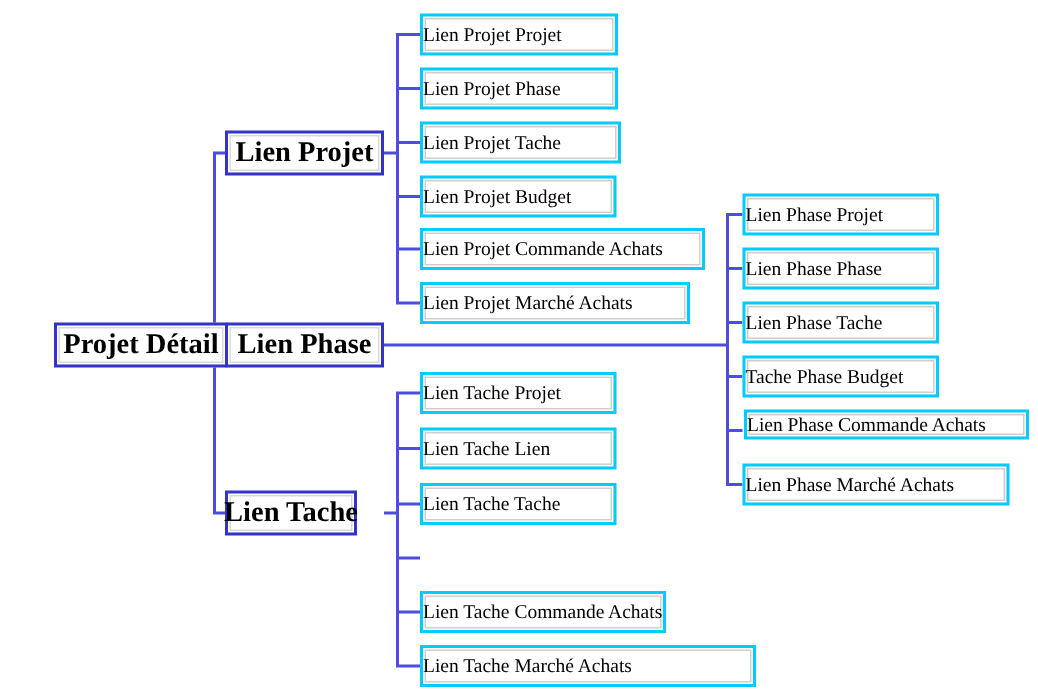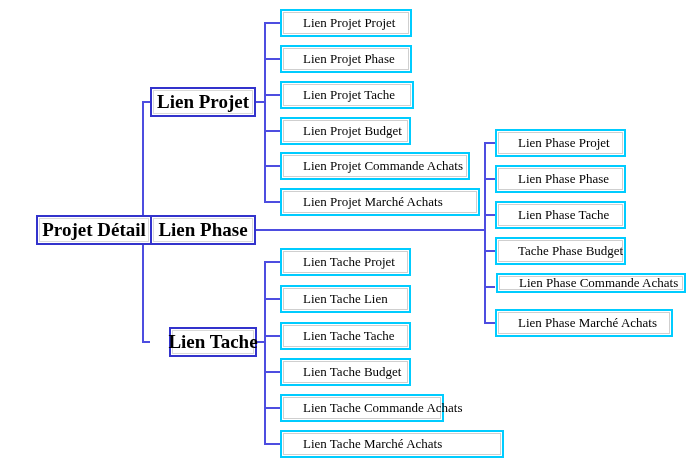--- a/index.html
+++ b/index.html
@@ -13,21 +13,21 @@
     position:absolute;box-sizing:border-box;background:#fff;
     display:flex;align-items:center;white-space:nowrap;
   }
   .node.blue{
     border:2px solid var(--node-border,#3333cc);
     font-weight:bold;font-size:19px;justify-content:center;
     box-shadow:inset 0 0 0 1px #ffffff, inset 0 0 0 2px #d9d9d9;
   }
   .node.leaf{
     border:2px solid var(--leaf-border,#00ccff);
-    font-size:13px;justify-content:flex-start;padding-left:21px;
+    font-size:13px;justify-content:flex-start;padding-left:0;
     box-shadow:inset 0 0 0 1px #ffffff, inset 0 0 0 2px #cfcfcf;
   }
   .line{position:absolute;background:var(--connector,#4d4de0);}
 </style>
 </head>
 <body>
 
 <div class="canvas">
 
   <div class="line" style="left:124px;top:229px;width:26px;height:2px;"></div>
@@ -59,36 +59,35 @@
   <div class="line" style="left:266px;top:298px;width:14px;height:2px;"></div>
   <div class="line" style="left:266px;top:335px;width:14px;height:2px;"></div>
   <div class="line" style="left:266px;top:371px;width:14px;height:2px;"></div>
   <div class="line" style="left:266px;top:407px;width:14px;height:2px;"></div>
   <div class="line" style="left:266px;top:443px;width:14px;height:2px;"></div>
 
   <div class="node blue" style="left:8px;top:215px;width:116px;height:30px;margin-left:28px;">Projet Détail</div>
 
   <div class="node blue" style="left:150px;top:87px;width:106px;height:30px;">Lien Projet</div>
   <div class="node blue" style="left:150px;top:215px;width:106px;height:30px;">Lien Phase</div>
-  <div class="node blue" style="left:150px;top:327px;width:88px;height:30px;margin-left:19px;">Lien Tache</div>
+  <div class="node blue" style="left:150px;top:327px;width:88px;height:30px;">Lien Tache</div>
 
   <div class="node leaf" style="left:280px;top:9px;width:132px;height:28px;">Lien Projet Projet</div>
   <div class="node leaf" style="left:280px;top:45px;width:132px;height:28px;">Lien Projet Phase</div>
   <div class="node leaf" style="left:280px;top:81px;width:134px;height:28px;">Lien Projet Tache</div>
   <div class="node leaf" style="left:280px;top:117px;width:131px;height:28px;">Lien Projet Budget</div>
   <div class="node leaf" style="left:280px;top:152px;width:190px;height:28px;">Lien Projet Commande Achats</div>
-  <div class="node leaf" style="left:280px;top:188px;width:200px;height:28px;">Lien Projet Marché Achats</div>
+  <div class="node leaf" style="left:280px;top:188px;width:180px;height:28px;">Lien Projet Marché Achats</div>
 
   <div class="node leaf" style="left:495px;top:129px;width:131px;height:28px;">Lien Phase Projet</div>
   <div class="node leaf" style="left:495px;top:165px;width:131px;height:28px;">Lien Phase Phase</div>
   <div class="node leaf" style="left:495px;top:201px;width:131px;height:28px;">Lien Phase Tache</div>
   <div class="node leaf" style="left:495px;top:237px;width:131px;height:28px;">Tache Phase Budget</div>
   <div class="node leaf" style="left:496px;top:273px;width:190px;height:20px;">Lien Phase Commande Achats</div>
   <div class="node leaf" style="left:495px;top:309px;width:178px;height:28px;">Lien Phase Marché Achats</div>
 
   <div class="node leaf" style="left:280px;top:248px;width:131px;height:28px;">Lien Tache Projet</div>
   <div class="node leaf" style="left:280px;top:285px;width:131px;height:28px;">Lien Tache Lien</div>
   <div class="node leaf" style="left:280px;top:322px;width:131px;height:28px;">Lien Tache Tache</div>
-  <div class="node leaf" style="left:280px;top:358px;width:131px;height:28px;">Lien Tache Budget</div>
   <div class="node leaf" style="left:280px;top:394px;width:164px;height:28px;">Lien Tache Commande Achats</div>
   <div class="node leaf" style="left:280px;top:430px;width:224px;height:28px;">Lien Tache Marché Achats</div>
 
 </div>
 
 </body></html>

